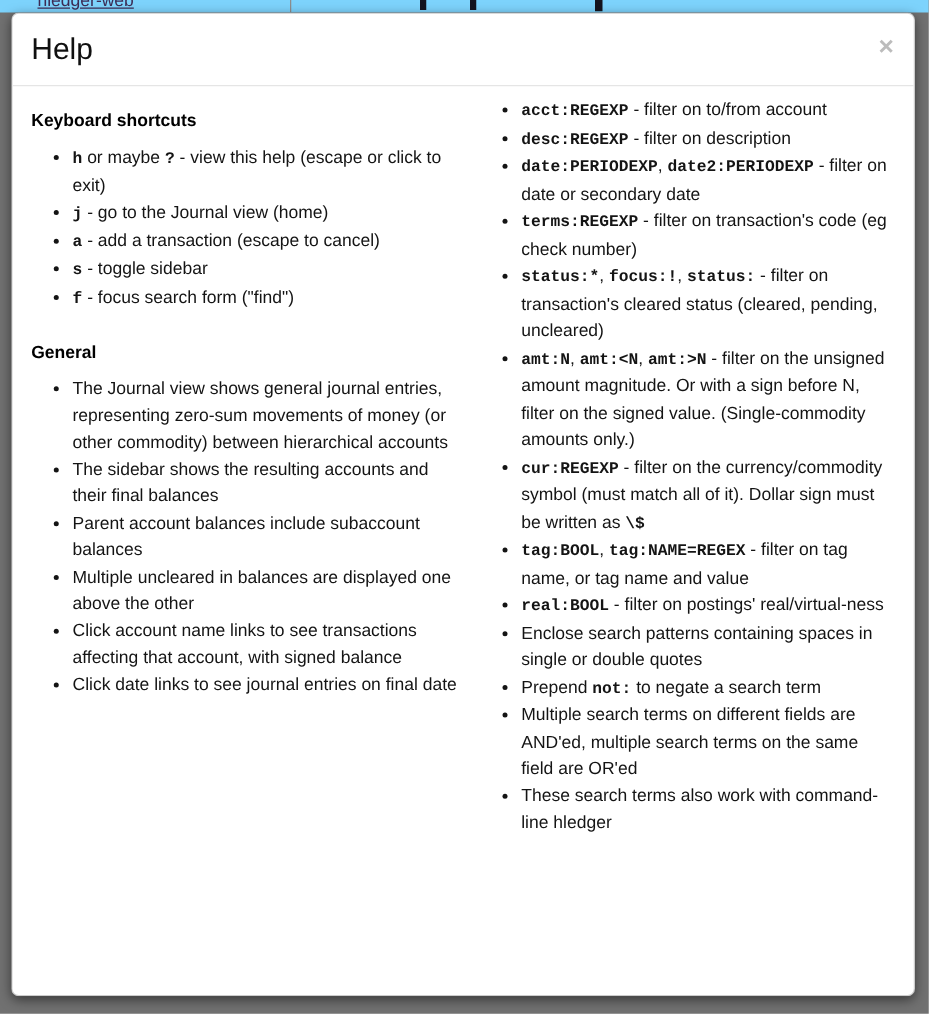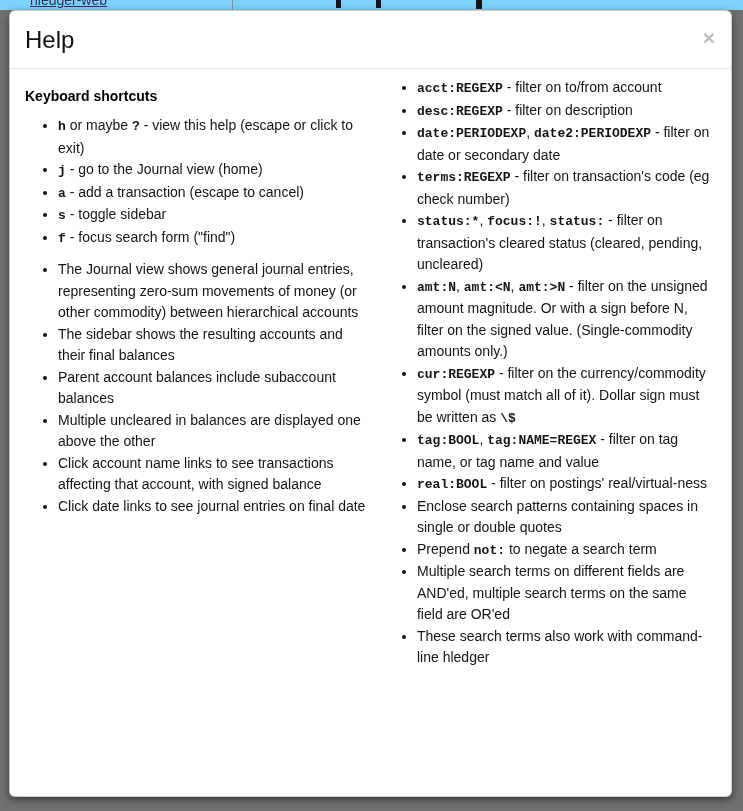--- a/index.html
+++ b/index.html
@@ -82,20 +82,21 @@
   <div class="modal-body">
     <div class="col col-left">
       <h4>Keyboard shortcuts</h4>
       <ul>
           <li><code>h</code> or maybe <code>?</code> - view this help (escape or click to exit)</li>
           <li><code>j</code> - go to the Journal view (home)</li>
           <li><code>a</code> - add a transaction (escape to cancel)</li>
           <li><code>s</code> - toggle sidebar</li>
           <li><code>f</code> - focus search form ("find")</li>
         </ul>
+      <h4>General</h4>
       <ul>
           <li>The Journal view shows general journal entries, representing zero-sum movements of money (or other commodity) between hierarchical accounts</li>
           <li>The sidebar shows the resulting accounts and their final balances</li>
           <li>Parent account balances include subaccount balances</li>
           <li>Multiple uncleared in balances are displayed one above the other</li>
           <li>Click account name links to see transactions affecting that account, with signed balance</li>
           <li>Click date links to see journal entries on final date</li>
         </ul>
     </div>
     <div class="col col-right">

